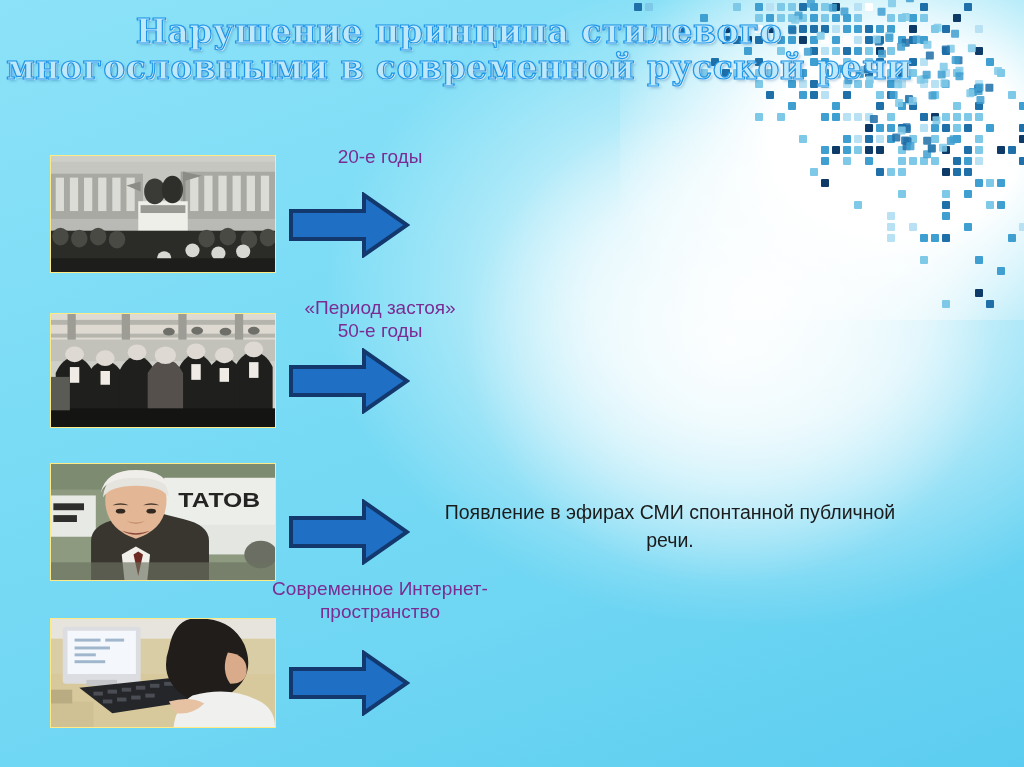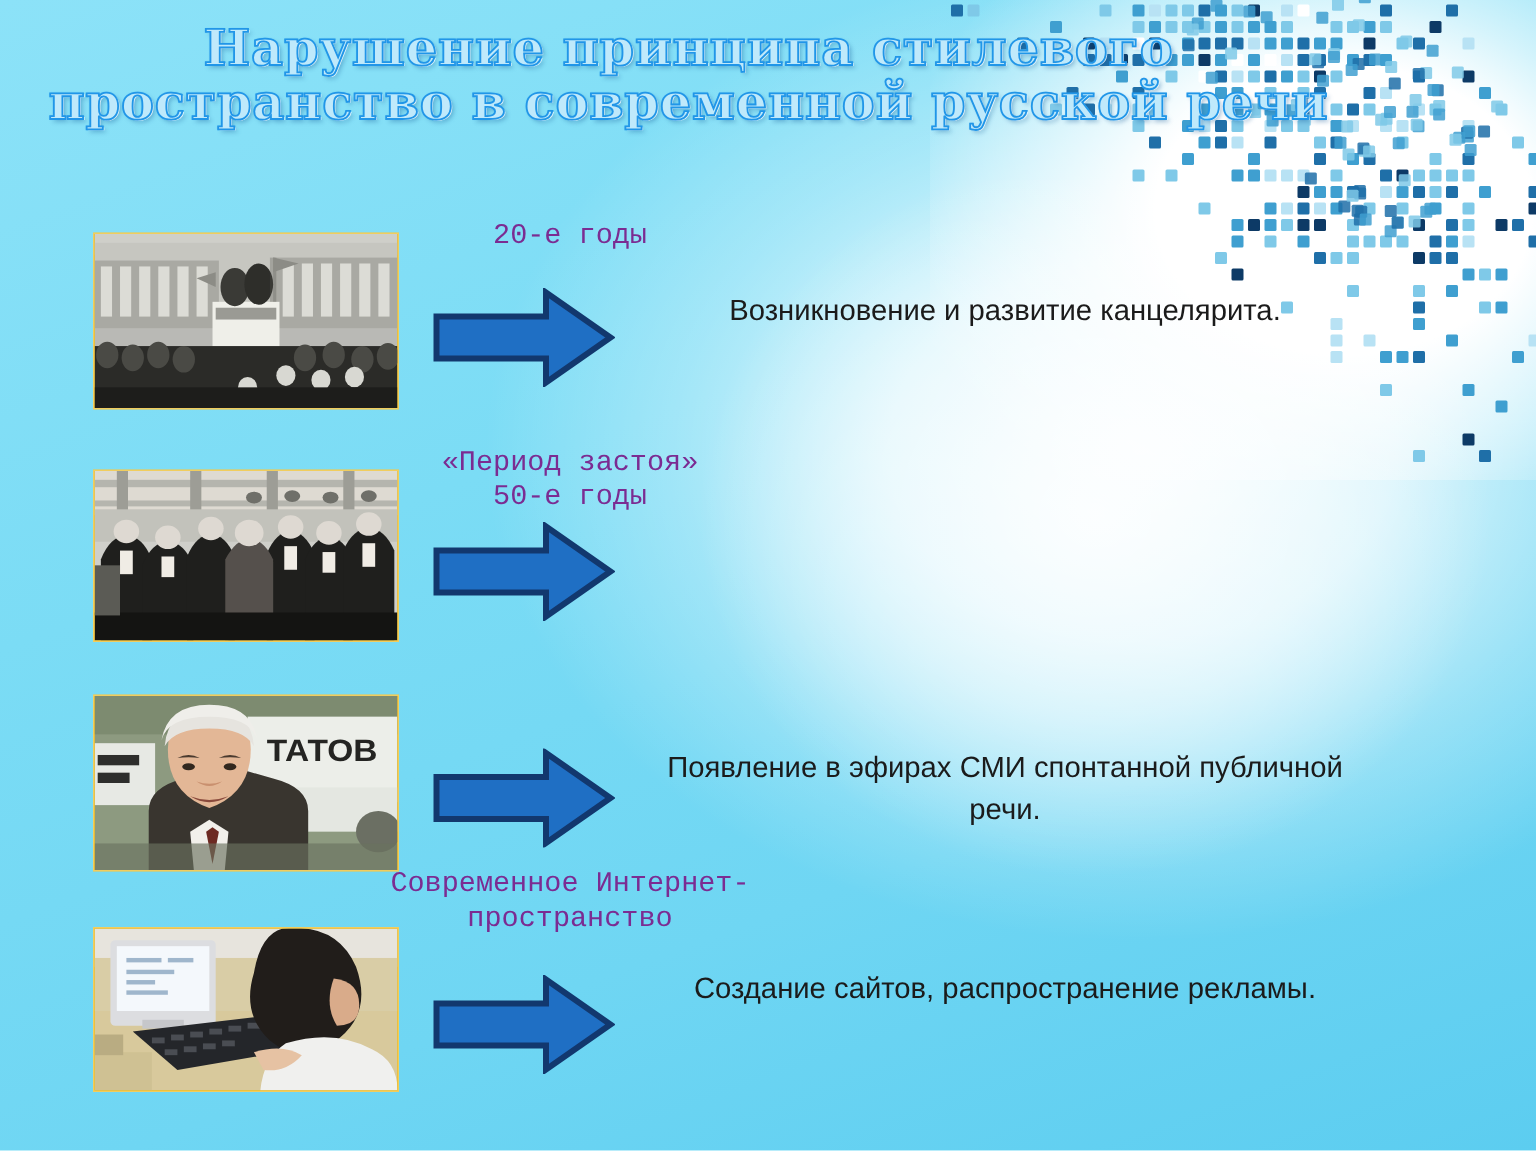--- a/index.html
+++ b/index.html
@@ -85,45 +85,45 @@
     height: 150px;
   }
   .r1 { top: 150px; }
   .r2 { top: 305px; }
   .r3 { top: 455px; }
   .r4 { top: 610px; }
 
   
   .photo {
     position: absolute;
-    left: 62px;
-    width: 204px;
+    left: 50px;
+    width: 226px;
     height: 123px;
     overflow: hidden;
-    background: #eab308;
+    background: #fde047;
     border: 1px solid rgba(255,255,255,0.35);
     box-sizing: border-box;
   }
   .p1 { top: 5px; height: 118px; }
   .p2 { top: 8px; height: 115px; }
   .p3 { top: 8px; height: 118px; }
   .p4 { top: 8px; height: 110px; }
 
   .photo svg { display: block; width: 100%; height: 100%; }
 
   
   .period-label {
     position: absolute;
     left: 255px;
     width: 250px;
     text-align: center;
     color: #7b2c92;
     font-size: 19px;
     line-height: 1.2;
-    font-family: Liberation Mono, monospace;
+    font-family: Liberation Sans, sans-serif;
   }
 
   
   .arrow {
     position: absolute;
     left: 288px;
     width: 122px;
     height: 66px;
   }
   .arrow svg { display: block; width: 100%; height: 100%; }
@@ -655,21 +655,21 @@
           <rect x="322.6636429511307" y="200.65689851979582" width="8" height="8" rx="1" fill="#3f9fd0" opacity="0.85"></rect>
           <rect x="294.21214109156847" y="120.36863516148581" width="8" height="8" rx="1" fill="#3f9fd0" opacity="0.85"></rect>
           <rect x="375.48444757167454" y="213.5308647428317" width="8" height="8" rx="1" fill="#3f9fd0" opacity="0.85"></rect>
           <rect x="308.7113667147753" y="227.05261424558825" width="8" height="8" rx="1" fill="#7fc9e8" opacity="0.85"></rect>
         </g>
     </svg>
   </div>
 
   <div class="title-block">
     <span class="title-line">Нарушение принципа стилевого</span>
-    <span class="title-line">пространство в современной русской речи</span>
+    <span class="title-line">многословными в современной русской речи</span>
   </div>
 
   <div class="row r1">
     <div class="photo p1">
       <svg viewBox="0 0 190 118" preserveAspectRatio="none">
         <rect width="190" height="118" fill="#b9b9b5"></rect>
         <rect y="0" width="190" height="14" fill="#cfcfc9"></rect>
         <rect y="6" width="190" height="58" fill="#c6c6c0"></rect>
         <g fill="#a9a9a3">
           <rect x="0" y="18" width="78" height="46"></rect>
@@ -718,21 +718,20 @@
     </div>
 
     <div class="period-label" style="top:-4px;">20-е годы</div>
 
     <div class="arrow" style="top:42px;">
       <svg viewBox="0 0 122 66" xmlns="http://www.w3.org/2000/svg">
         <path d="M3 19 H76 V3 L119 33 L76 63 V47 H3 Z" fill="#1f6fc4" stroke="#12386e" stroke-width="4" stroke-linejoin="miter"></path>
       </svg>
     </div>
 
-    <div class="desc" style="top:44px;">Возникновение и развитие канцелярита.</div>
   </div>
 
   <div class="row r2">
     <div class="photo p2">
       <svg viewBox="0 0 190 115" preserveAspectRatio="none">
         <rect width="190" height="115" fill="#cfcfca"></rect>
         <rect y="0" width="190" height="30" fill="#dedad2"></rect>
         <g fill="#b5b5ae">
           <rect x="0" y="6" width="190" height="5"></rect>
             <rect x="0" y="20" width="190" height="4"></rect>
@@ -880,16 +879,15 @@
 
     <div class="period-label" style="top:-32px; white-space:pre-line;">Современное Интернет-
 пространство</div>
 
     <div class="arrow" style="top:40px;">
       <svg viewBox="0 0 122 66" xmlns="http://www.w3.org/2000/svg">
         <path d="M3 19 H76 V3 L119 33 L76 63 V47 H3 Z" fill="#1f6fc4" stroke="#12386e" stroke-width="4" stroke-linejoin="miter"></path>
       </svg>
     </div>
 
-    <div class="desc" style="top:36px;">Создание сайтов, распространение рекламы.</div>
   </div>
 
 </div>
 
 </body></html>

